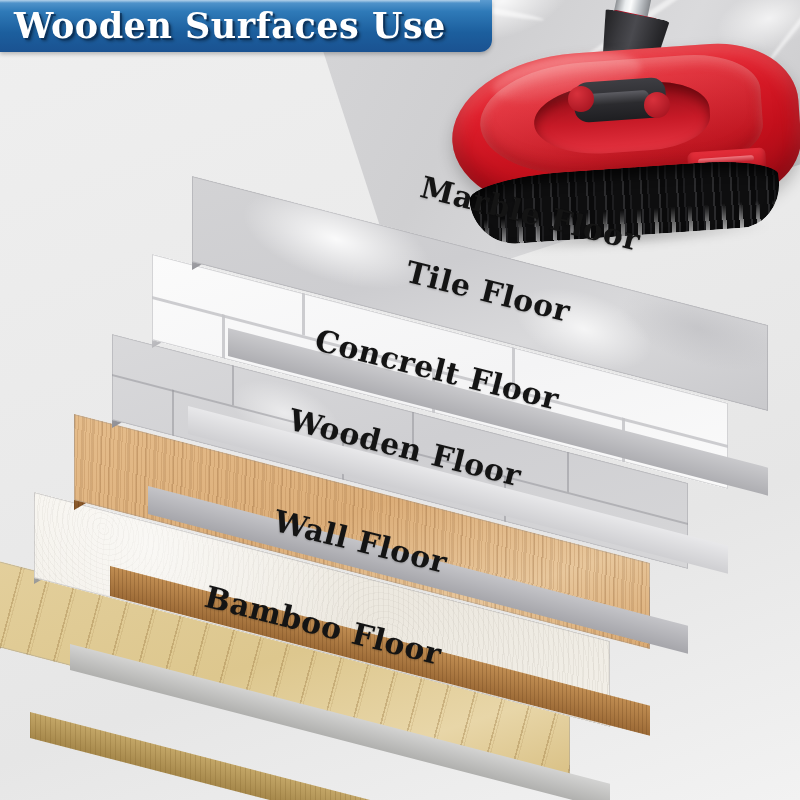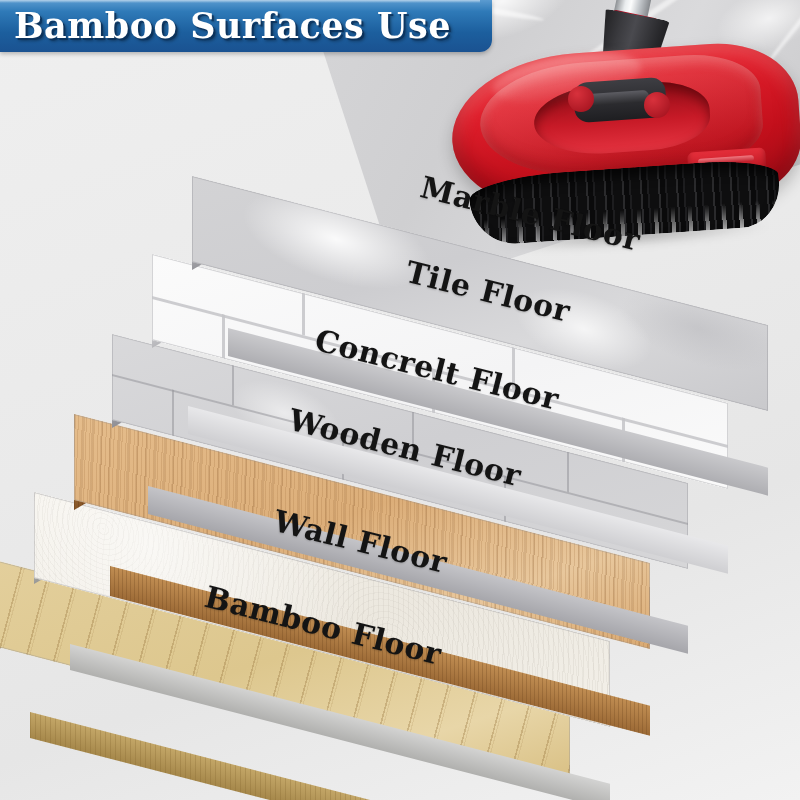--- a/index.html
+++ b/index.html
@@ -245,16 +245,16 @@
   </div>
   <div class="lab" style="left:272px;top:524px;font-size:30px;transform:rotate(14deg);z-index:9;">
     <span>Wall Floor</span>
   </div>
   <div class="lab" style="left:202px;top:608px;font-size:30px;transform:rotate(14deg);z-index:9;">
     <span>Bamboo Floor</span>
   </div>
 
   <div class="banner" style="z-index:20;">
     <div class="banner-top-sheen"></div>
-    <div class="banner-title">Bamboo Surfaces Use</div>
+    <div class="banner-title">Wooden Surfaces Use</div>
   </div>
 
 </div>
 
 </body></html>

